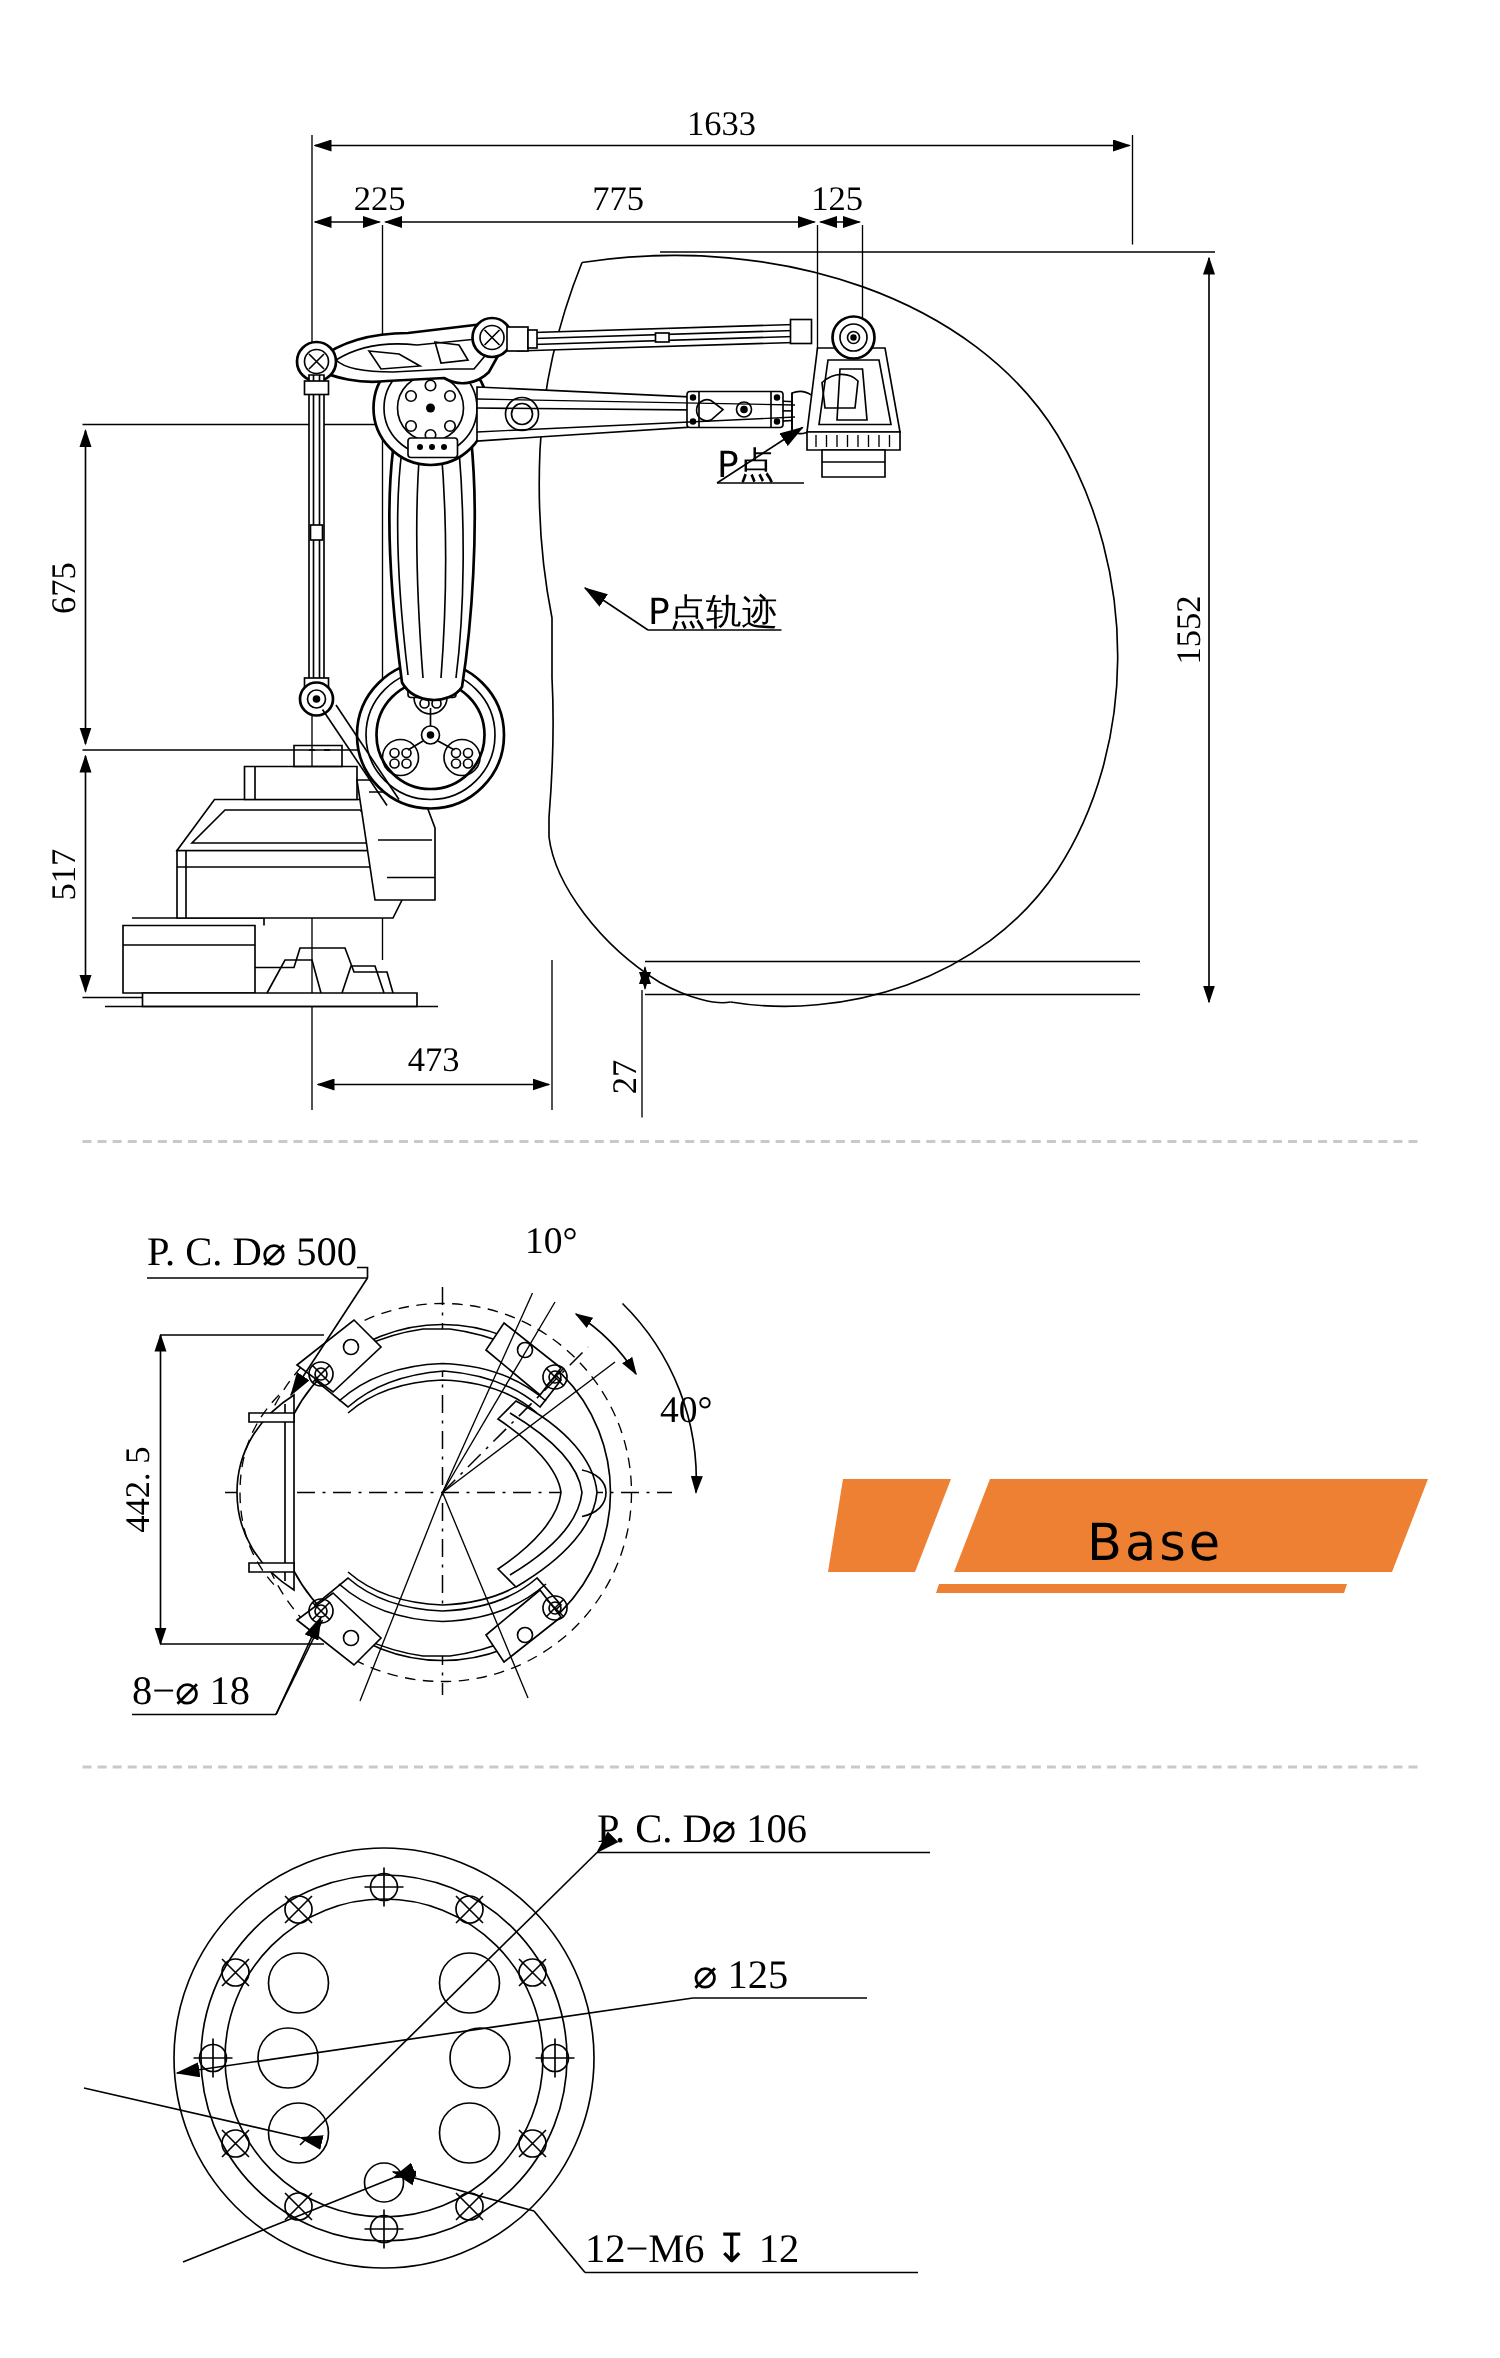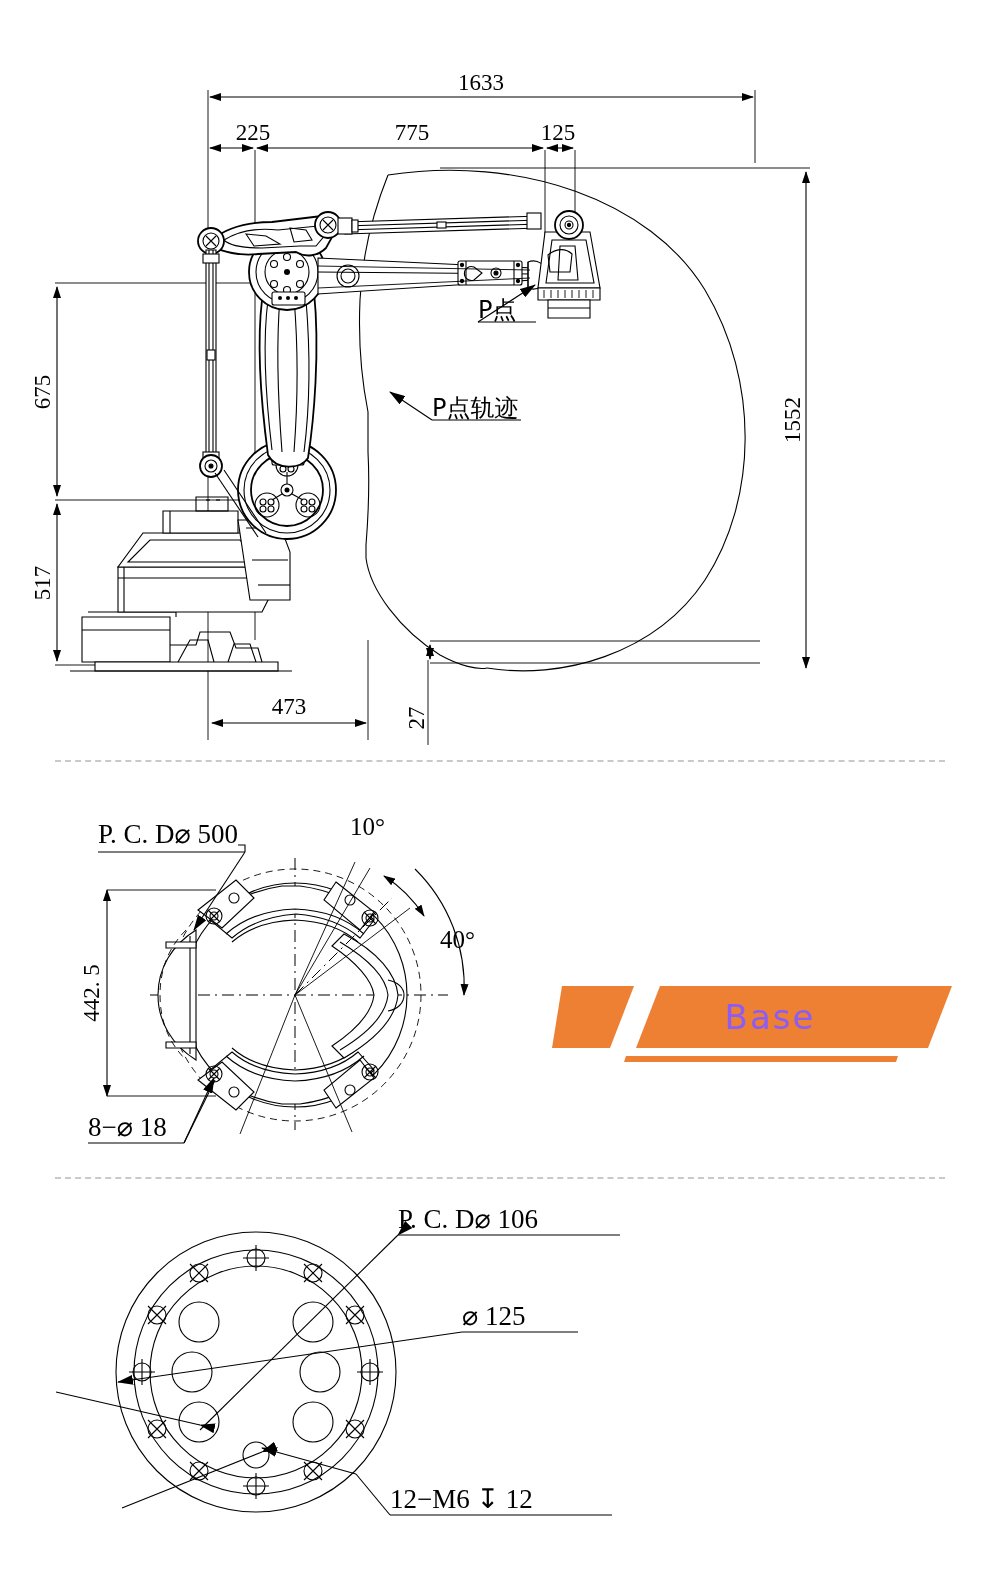--- a/index.html
+++ b/index.html
@@ -34,26 +34,26 @@
   .banner {
     position: absolute;
     width: 400px;
     height: 92px;
   }
   #banner-base  { left: 552px; top: 978px; }
   #banner-flange{ left: 552px; top: 1398px; }
   .banner svg { display:block; width:100%; height:100%; }
   .banner-label {
     position: absolute;
-    left: 0; top: 4px;
+    left: 0; top: 16px;
     width: 400px; height: 70px;
     display: flex;
     align-items: center;
     justify-content: center;
-    color: #8b5cf6;
+    color: #000000;
     font-family: "DejaVu Sans", sans-serif;
     font-size: 34px;
     letter-spacing: 2px;
     padding-left: 36px;
     pointer-events: none;
   }
 
   
   text { font-family: "Liberation Serif", serif; fill: #000; }
   .dim     { font-size: 23px; }

